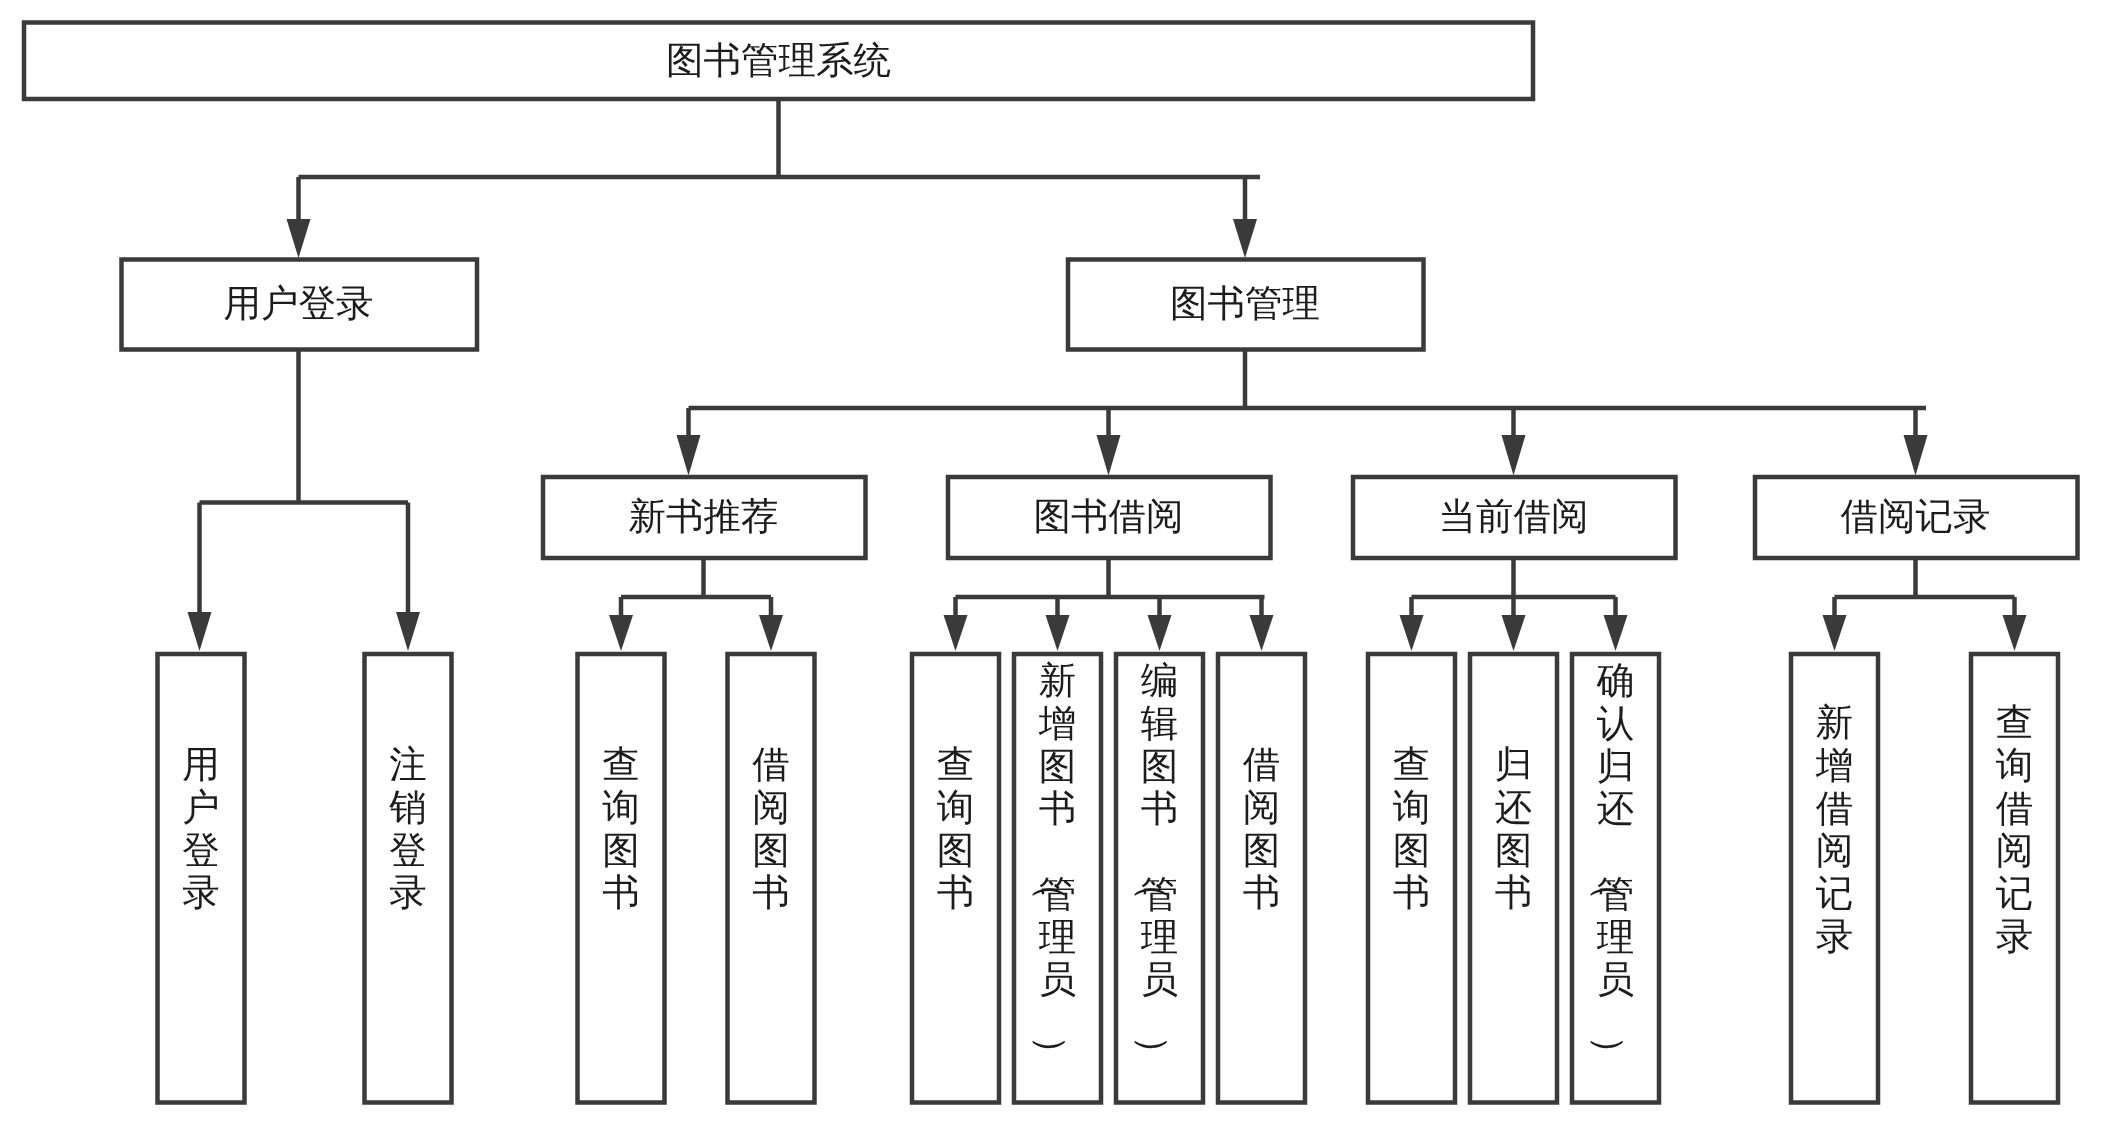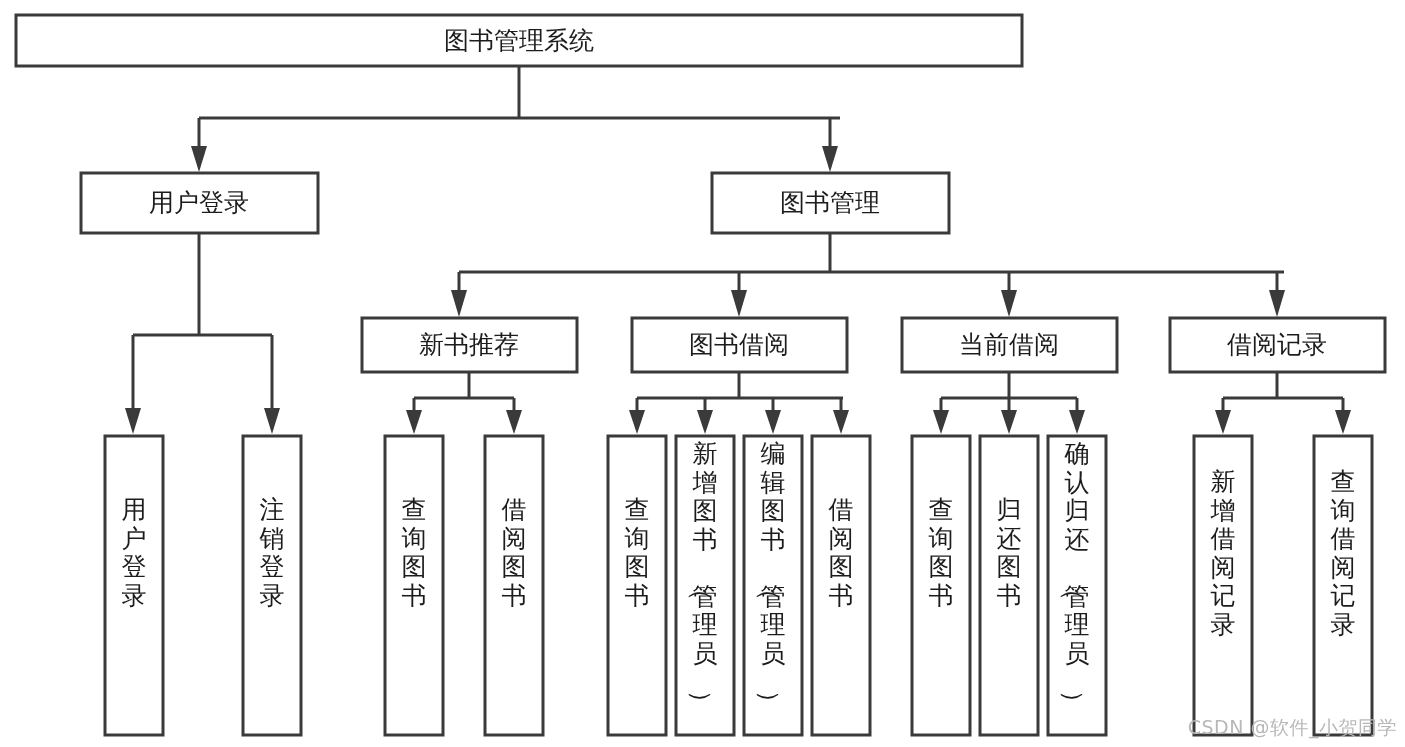--- a/index.html
+++ b/index.html
@@ -215,14 +215,13 @@
     <g>
       <rect class="node-box" x="1194" y="436" width="58" height="299"></rect>
       <text class="node-label-vertical" x="1223" y="490"><tspan x="1223" y="490">新</tspan><tspan x="1223" y="518.5">增</tspan><tspan x="1223" y="547">借</tspan><tspan x="1223" y="575.5">阅</tspan><tspan x="1223" y="604">记</tspan><tspan x="1223" y="632.5">录</tspan></text>
     </g>
     <g>
       <rect class="node-box" x="1314" y="436" width="58" height="299"></rect>
       <text class="node-label-vertical" x="1343" y="490"><tspan x="1343" y="490">查</tspan><tspan x="1343" y="518.5">询</tspan><tspan x="1343" y="547">借</tspan><tspan x="1343" y="575.5">阅</tspan><tspan x="1343" y="604">记</tspan><tspan x="1343" y="632.5">录</tspan></text>
     </g>
   </svg>
 
-  <div class="watermark">CSDN @软件_小贺同学</div>
 </div>
 
 </body></html>

